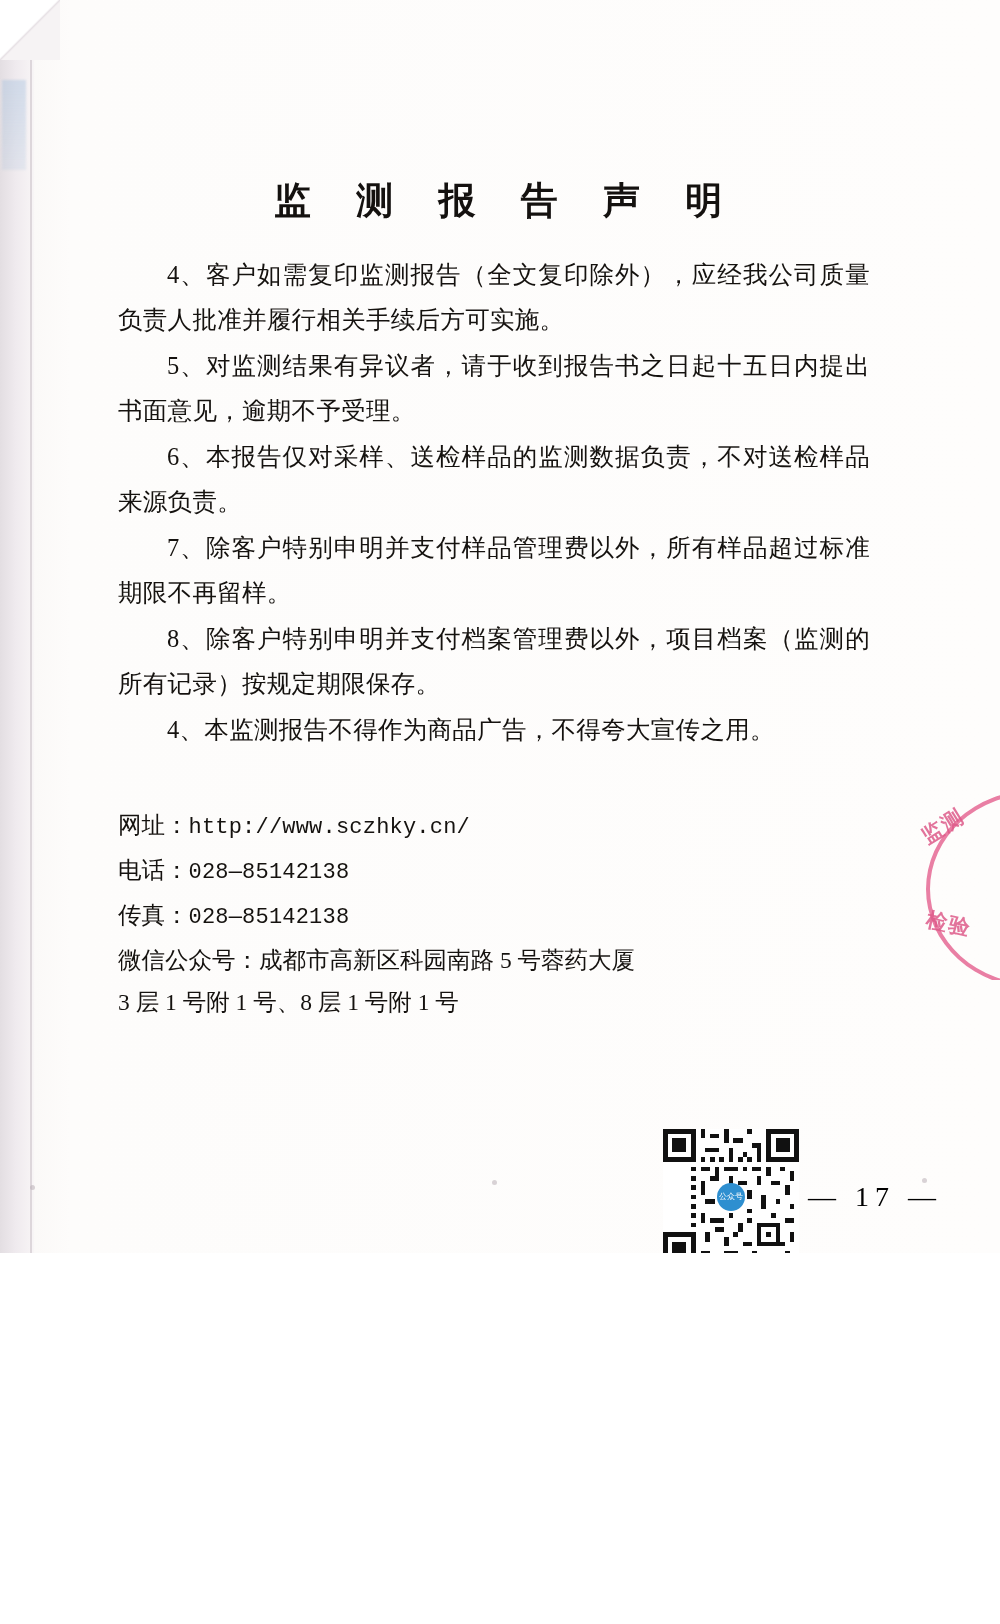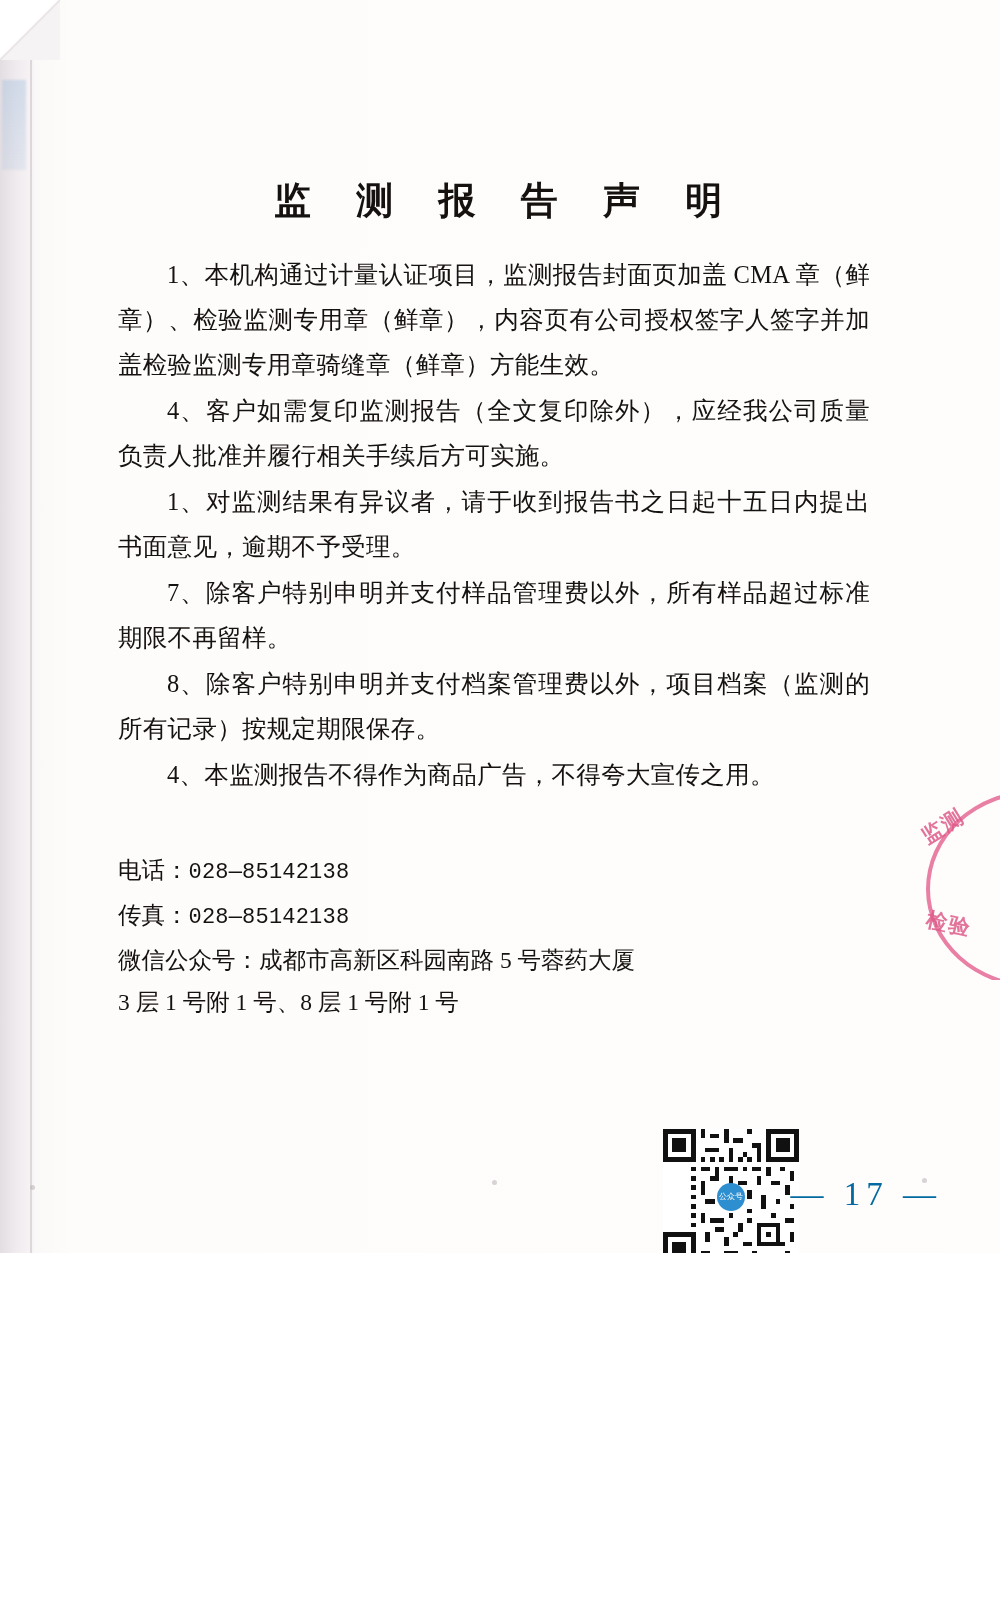--- a/index.html
+++ b/index.html
@@ -168,22 +168,22 @@
     opacity: .85;
   }
   .stamp-t1 { left: 6px; top: 22px; transform: rotate(-32deg); }
   .stamp-t2 { left: 12px; top: 120px; transform: rotate(12deg); }
 
   
   .page-num {
     position: absolute;
     right: 58px;
     bottom: 40px;
-    font-size: 33px;
-    color: #0369a1;
+    font-size: 28px;
+    color: #000000;
     letter-spacing: 6px;
     white-space: nowrap;
   }
 </style>
 </head>
 <body>
 
 <div id="page">
 
   <div class="paper"></div>
@@ -195,29 +195,32 @@
 
   <div class="speck" style="left:30px;top:1185px;width:5px;height:5px;"></div>
   <div class="speck" style="left:492px;top:1180px;width:5px;height:5px;"></div>
   <div class="speck" style="left:922px;top:1178px;width:5px;height:5px;"></div>
 
   <div class="content">
 
     <div class="doc-title">监 测 报 告 声 明</div>
 
     <div class="clauses">
-      <p class="clause">1、本机构通过计量认证项目，监测报告封面页加盖 CMA 章（鲜章）、检验监测专用章（鲜章），内容页有公司授权签字人签字并加盖检验监测专用章骑缝章（鲜章）方能生效。</p>
       <p class="clause">4、客户如需复印监测报告（全文复印除外），应经我公司质量负责人批准并履行相关手续后方可实施。</p>
-      <p class="clause">1、对监测结果有异议者，请于收到报告书之日起十五日内提出书面意见，逾期不予受理。</p>
+      <p class="clause">5、对监测结果有异议者，请于收到报告书之日起十五日内提出书面意见，逾期不予受理。</p>
+      <p class="clause">6、本报告仅对采样、送检样品的监测数据负责，不对送检样品来源负责。</p>
       <p class="clause">7、除客户特别申明并支付样品管理费以外，所有样品超过标准期限不再留样。</p>
       <p class="clause">8、除客户特别申明并支付档案管理费以外，项目档案（监测的所有记录）按规定期限保存。</p>
       <p class="clause">4、本监测报告不得作为商品广告，不得夸大宣传之用。</p>
     </div>
 
     <div class="contact">
+      <div class="contact-line">
+        <span>网址：</span><span class="mono">http://www.sczhky.cn/</span>
+      </div>
       <div class="contact-line">
         <span>电话：</span><span class="mono">028—85142138</span>
       </div>
       <div class="contact-line">
         <span>传真：</span><span class="mono">028—85142138</span>
       </div>
       <div class="contact-line">
         <span>微信公众号：</span><span>成都市高新区科园南路 5 号蓉药大厦</span>
       </div>
       <div class="contact-line">3 层 1 号附 1 号、8 层 1 号附 1 号</div>

